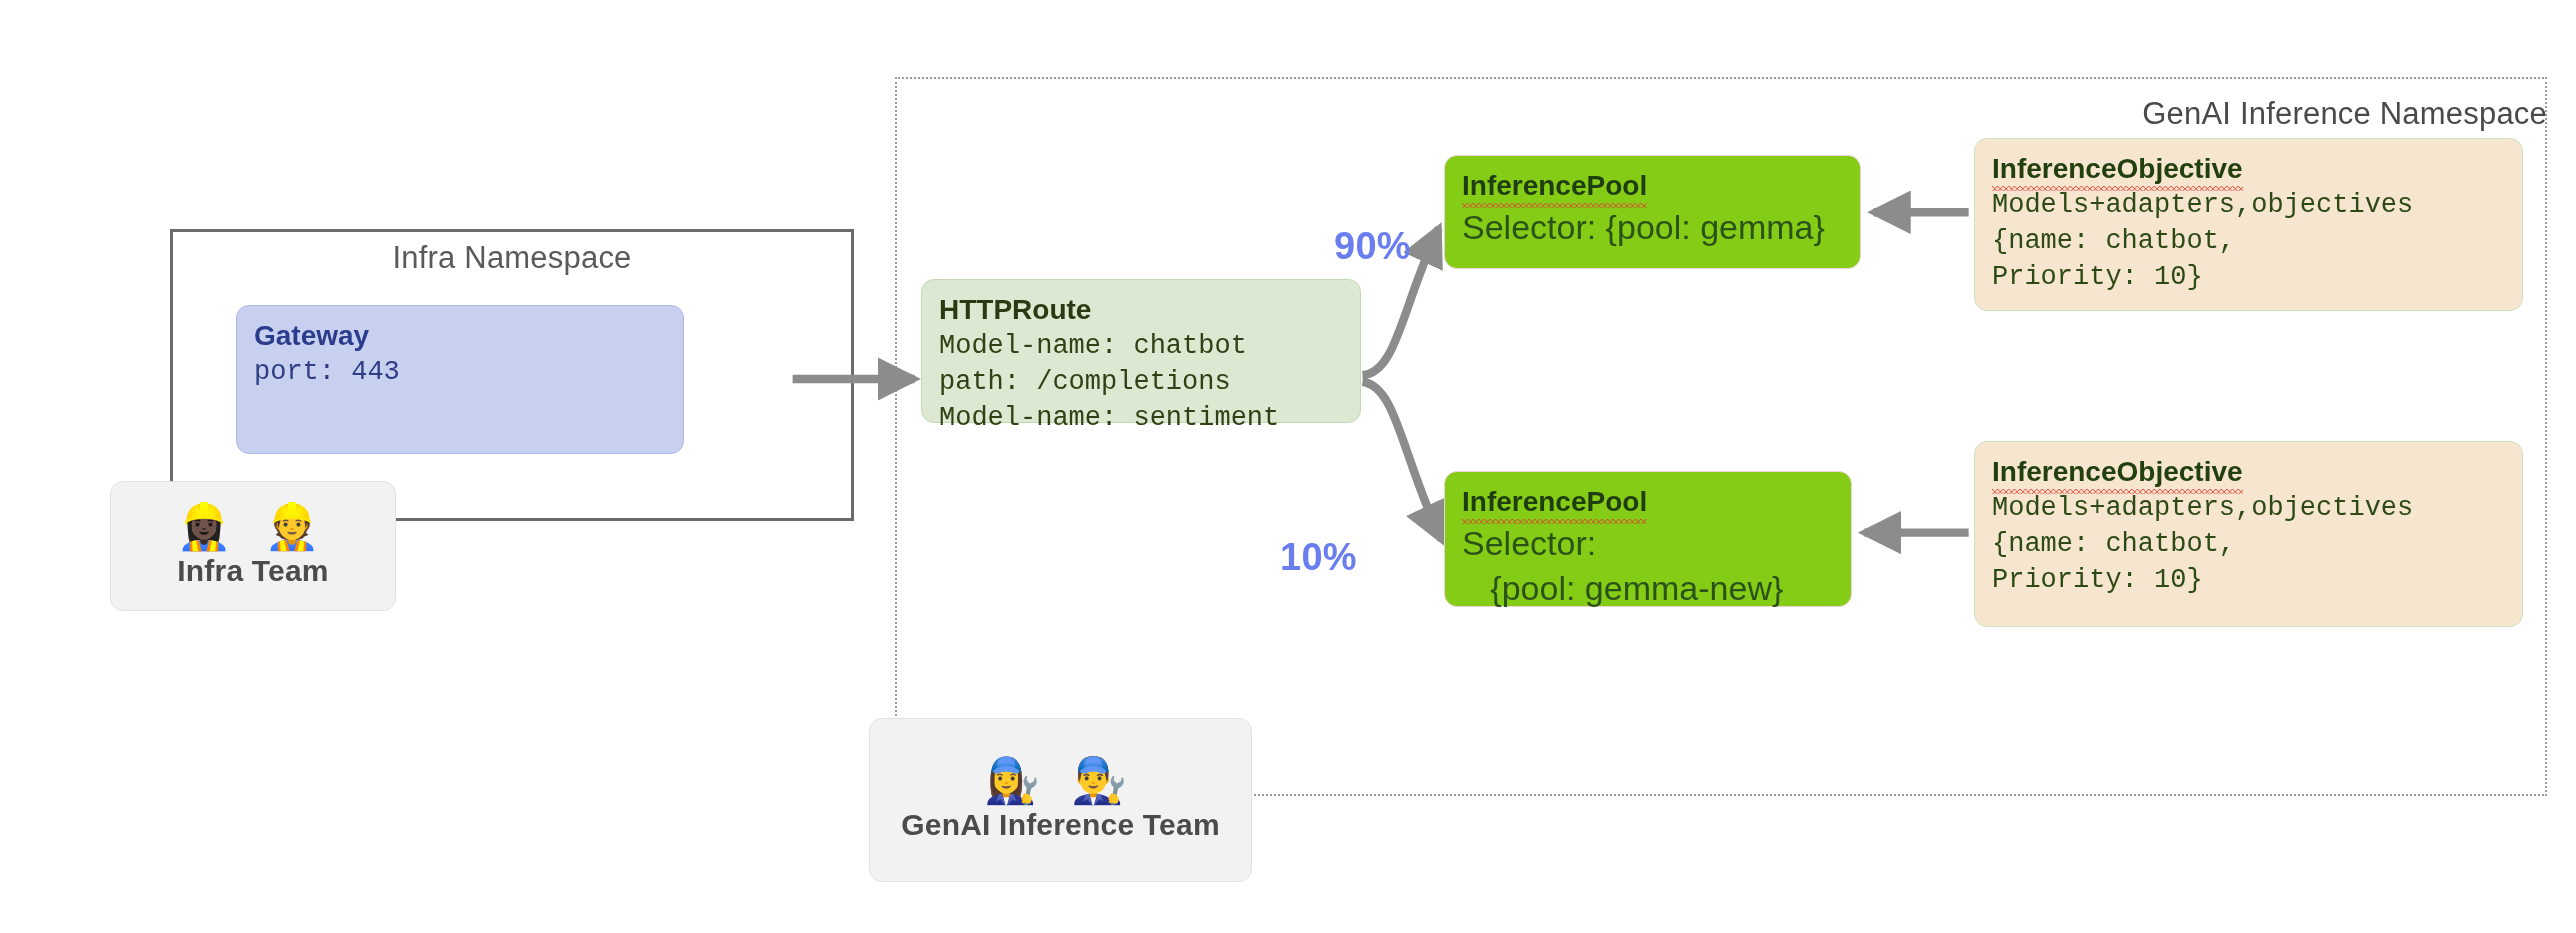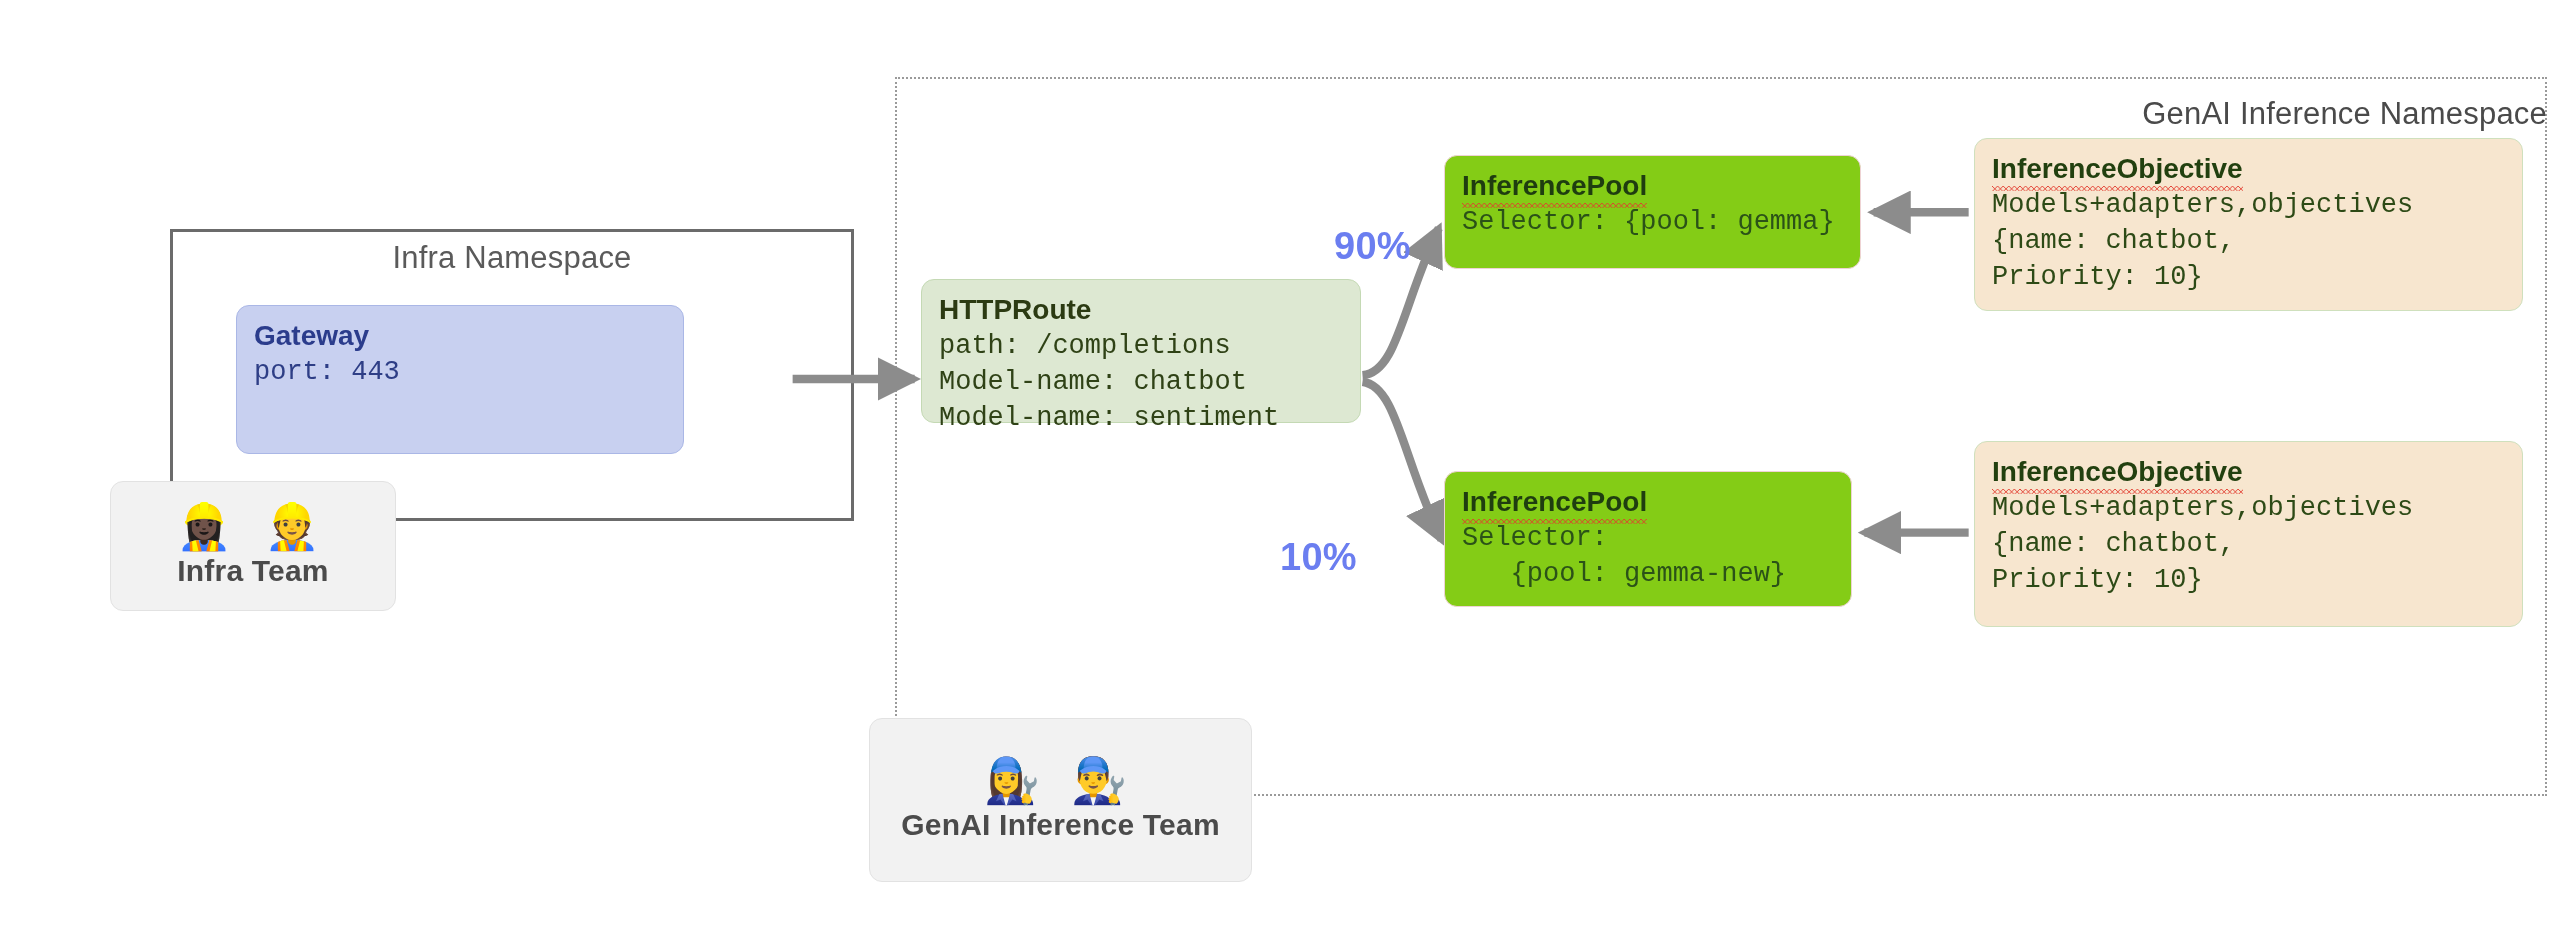--- a/index.html
+++ b/index.html
@@ -78,22 +78,22 @@
     line-height: 1.22;
     margin-bottom: 1.9px;
   }
   .node .body {
     font-family: "Liberation Mono", monospace;
     font-size: 27px;
     line-height: 1.33;
     white-space: pre;
   }
   .node .body-sans {
-    font-family: Liberation Mono, monospace;
-    font-size: 27px;
+    font-family: Liberation Sans, sans-serif;
+    font-size: 34px;
     line-height: 1.33;
     white-space: pre;
   }
 
   
   .squiggle {
     position: relative;
     display: inline-block;
   }
   .squiggle::after {
@@ -268,22 +268,22 @@
   <div class="pct" id="pct-90">90%</div>
   <div class="pct" id="pct-10">10%</div>
 
   <div class="node" id="gateway">
     <div class="title">Gateway</div>
     <div class="body">port: 443</div>
   </div>
 
   <div class="node" id="httproute">
     <div class="title">HTTPRoute</div>
+    <div class="body">Model-name: chatbot</div>
     <div class="body">path: /completions</div>
-    <div class="body">Model-name: chatbot</div>
     <div class="body">Model-name: sentiment</div>
   </div>
 
   <div class="node pool" id="pool-gemma">
     <div class="title">
       <span class="squiggle">InferencePool</span>
     </div>
     <div class="body-sans">Selector: {pool: gemma}</div>
   </div>
 

